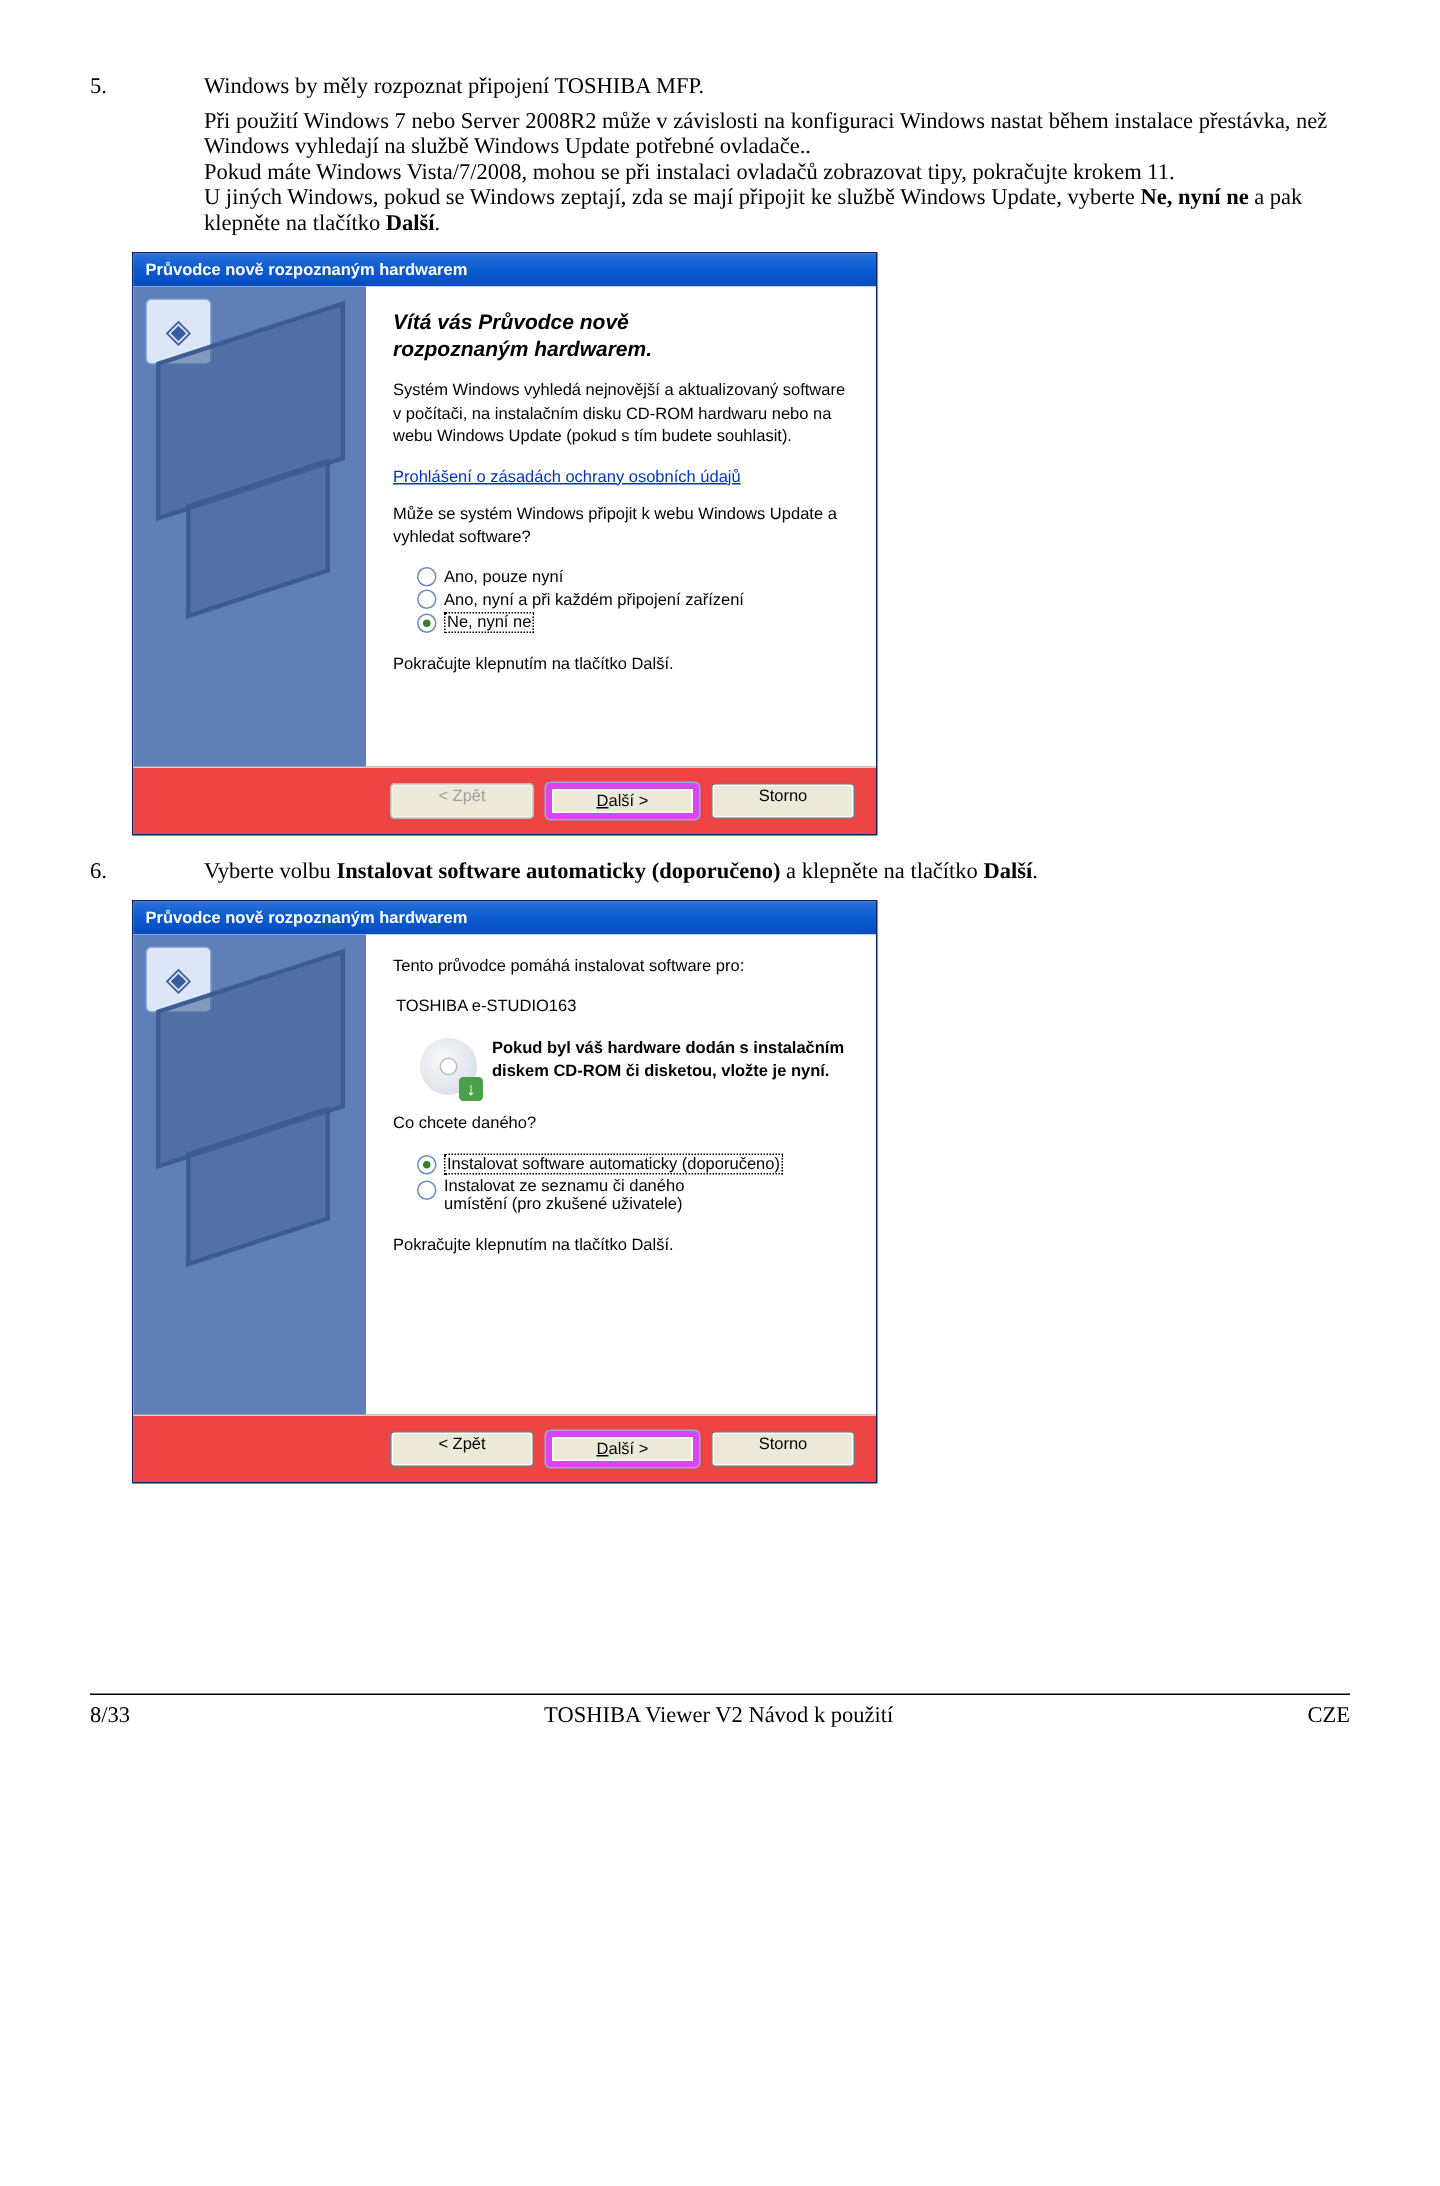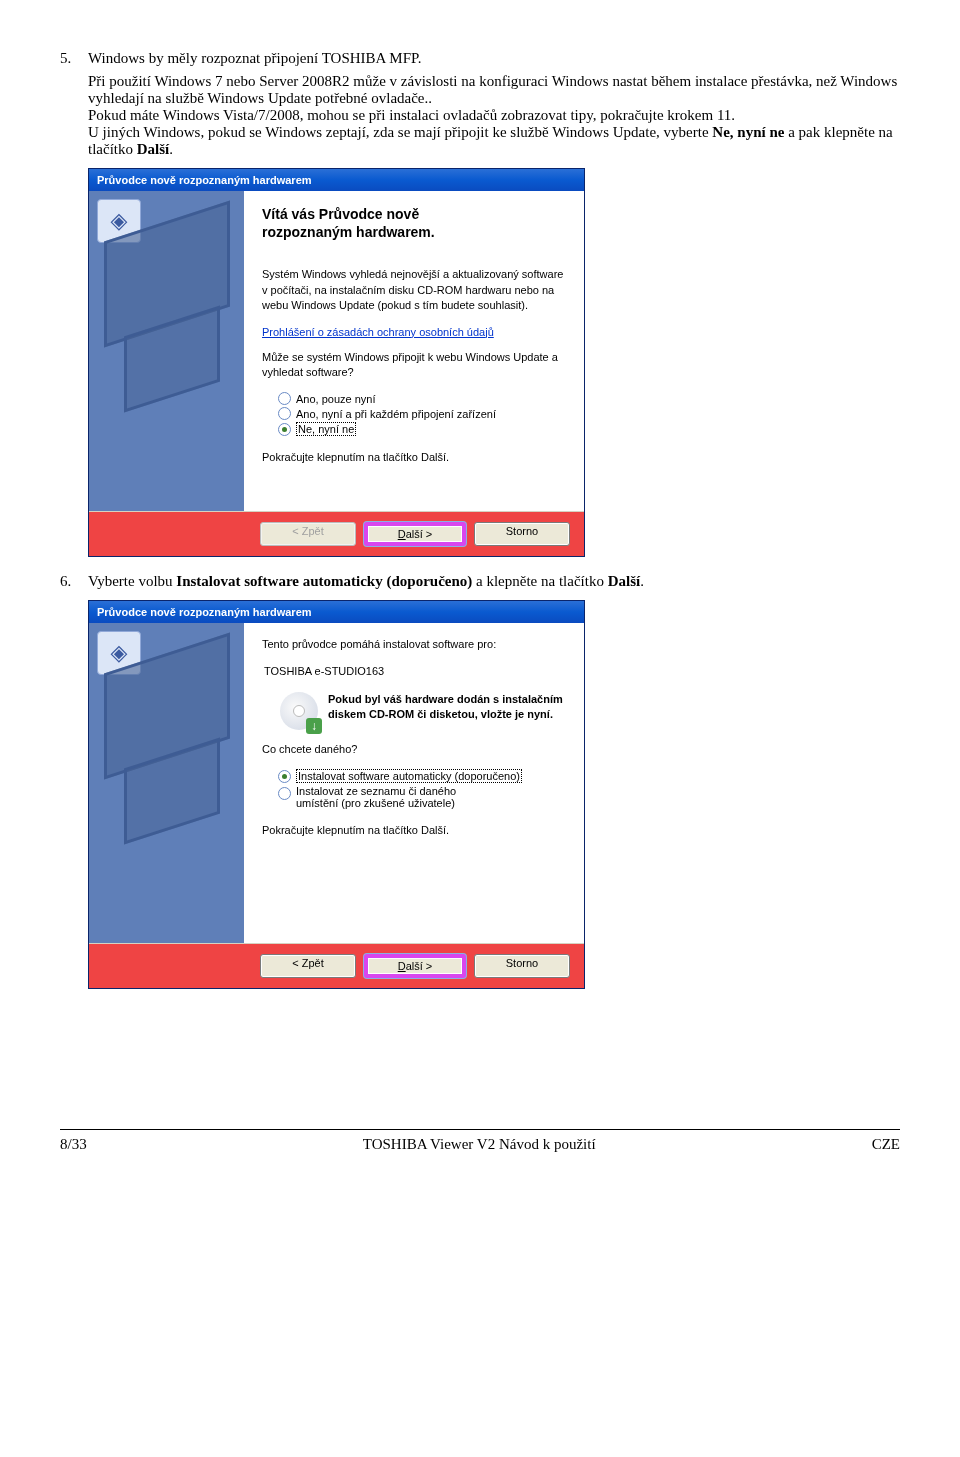--- a/index.html
+++ b/index.html
@@ -7,21 +7,21 @@
     font-size: 15px;
     margin: 0;
     padding: 50px 60px 30px 60px;
     background: #fff;
     color: #000;
     width: 960px;
     box-sizing: border-box;
   }
   .step-row { display:flex; margin-bottom:6px; }
   .step-num { width:28px; flex:0 0 28px; }
-  .step-body { flex:1; }
+  .step-body { flex:1;margin-left:48px; }
   .bold { font-weight:bold; }
   .dialog-wrap { margin-left:28px; margin-top:10px; margin-bottom:16px; }
   .dialog {
     width: 495px;
     font-family: Tahoma, Arial, sans-serif;
     font-size: 11px;
     color:#000;
     border: 1px solid #0a246a;
     background:#fff;
   }
@@ -59,21 +59,21 @@
     position:absolute;
     left:8px;top:8px;
     width:42px;height:42px;
     background:#dce6f7;
     border:1px solid #90a8d8;
     border-radius:4px;
     display:flex;align-items:center;justify-content:center;
     font-size:22px;color:#3b5aa0;
   }
   .right-panel { flex:1; padding:14px 18px 10px 18px; }
-  .wiz-h1 { font-weight:bold; font-size:14px; line-height:1.3; margin-bottom:26px; }
+  .wiz-h1 { font-weight:bold; font-size:14px; line-height:1.3; margin-bottom:12px;font-style:italic; }
   .wiz-p { line-height:1.4; margin-bottom:12px; }
   .link { color:#0033cc; text-decoration:underline; display:inline-block; margin-bottom:12px;}
   .radio-row { margin:2px 0 2px 16px; display:flex; align-items:center; gap:5px;}
   .radio {
     width:11px;height:11px;border:1px solid #6a8bc5;border-radius:50%;
     display:inline-flex;align-items:center;justify-content:center;background:#fff;
   }
   .radio.selected::after{content:"";width:5px;height:5px;border-radius:50%;background:#3b7f2e;display:block;}
   .radio-label { }
   .radio-label.dotted { border:1px dotted #000; padding:0 1px;}

